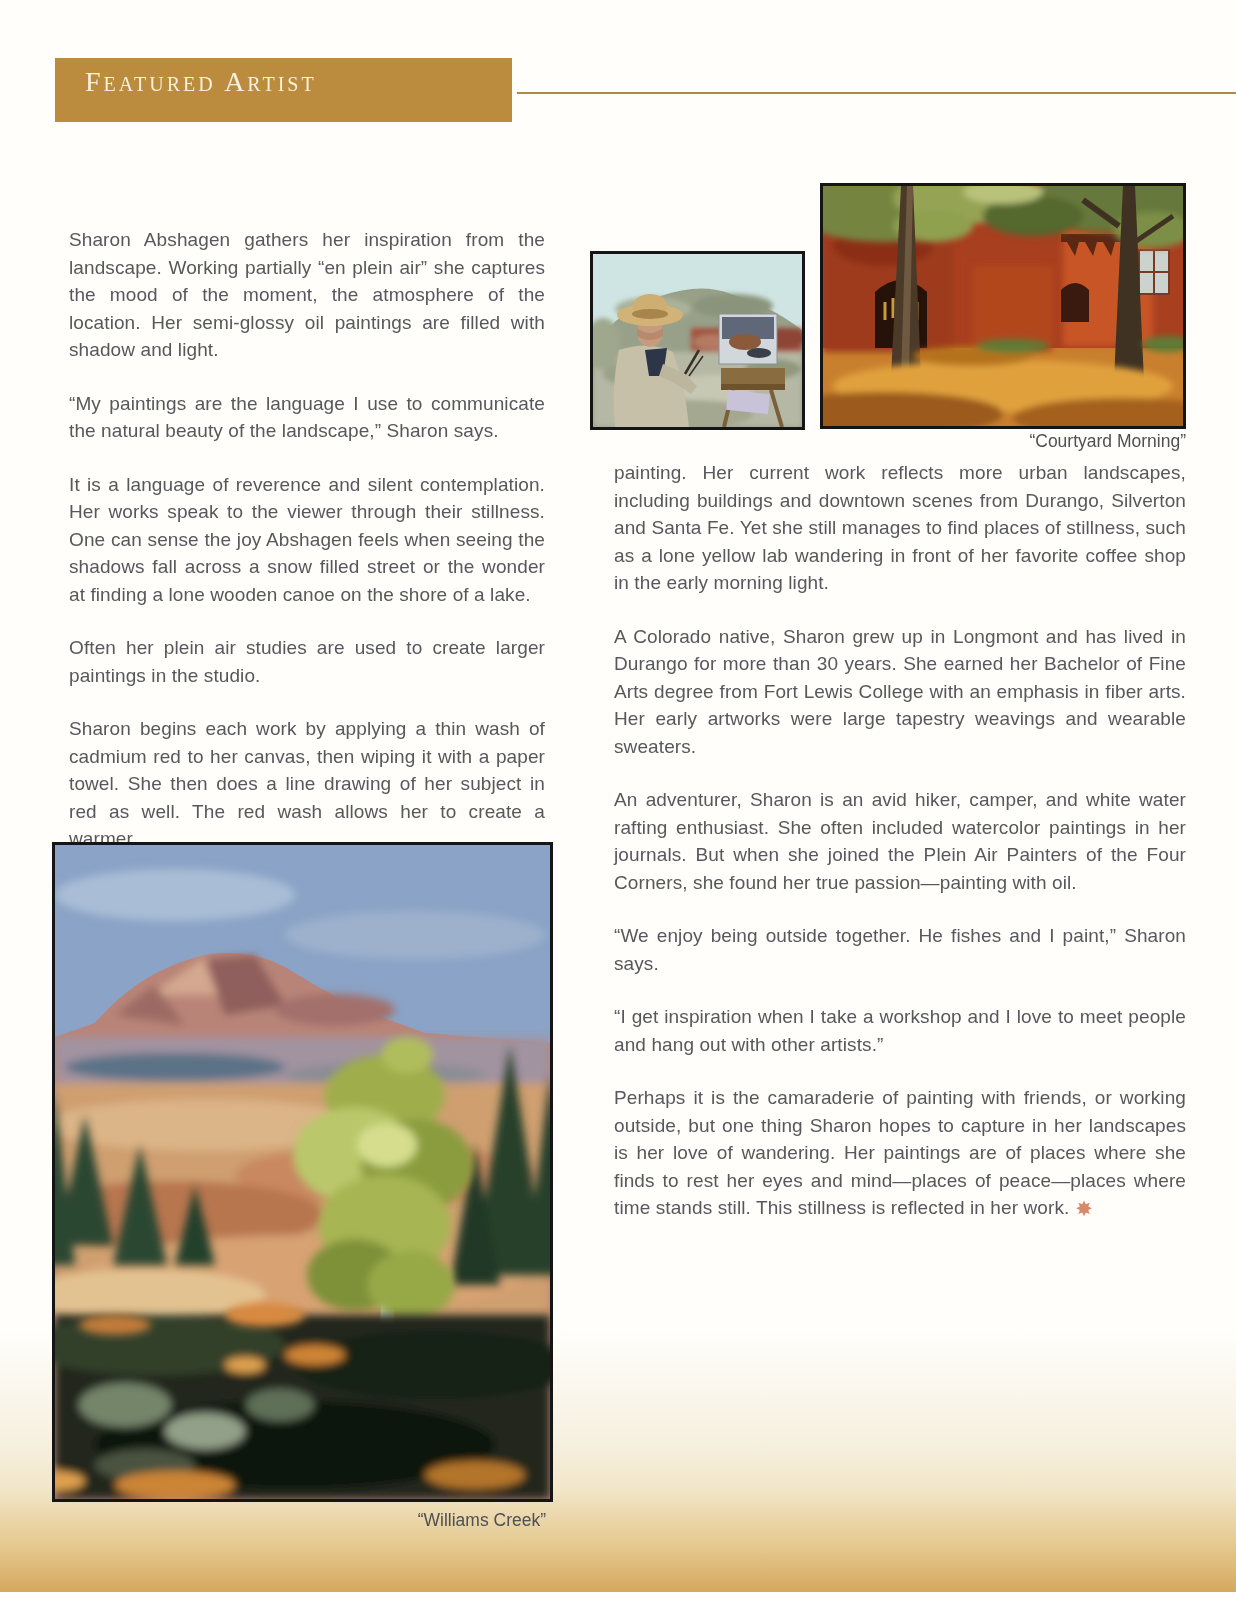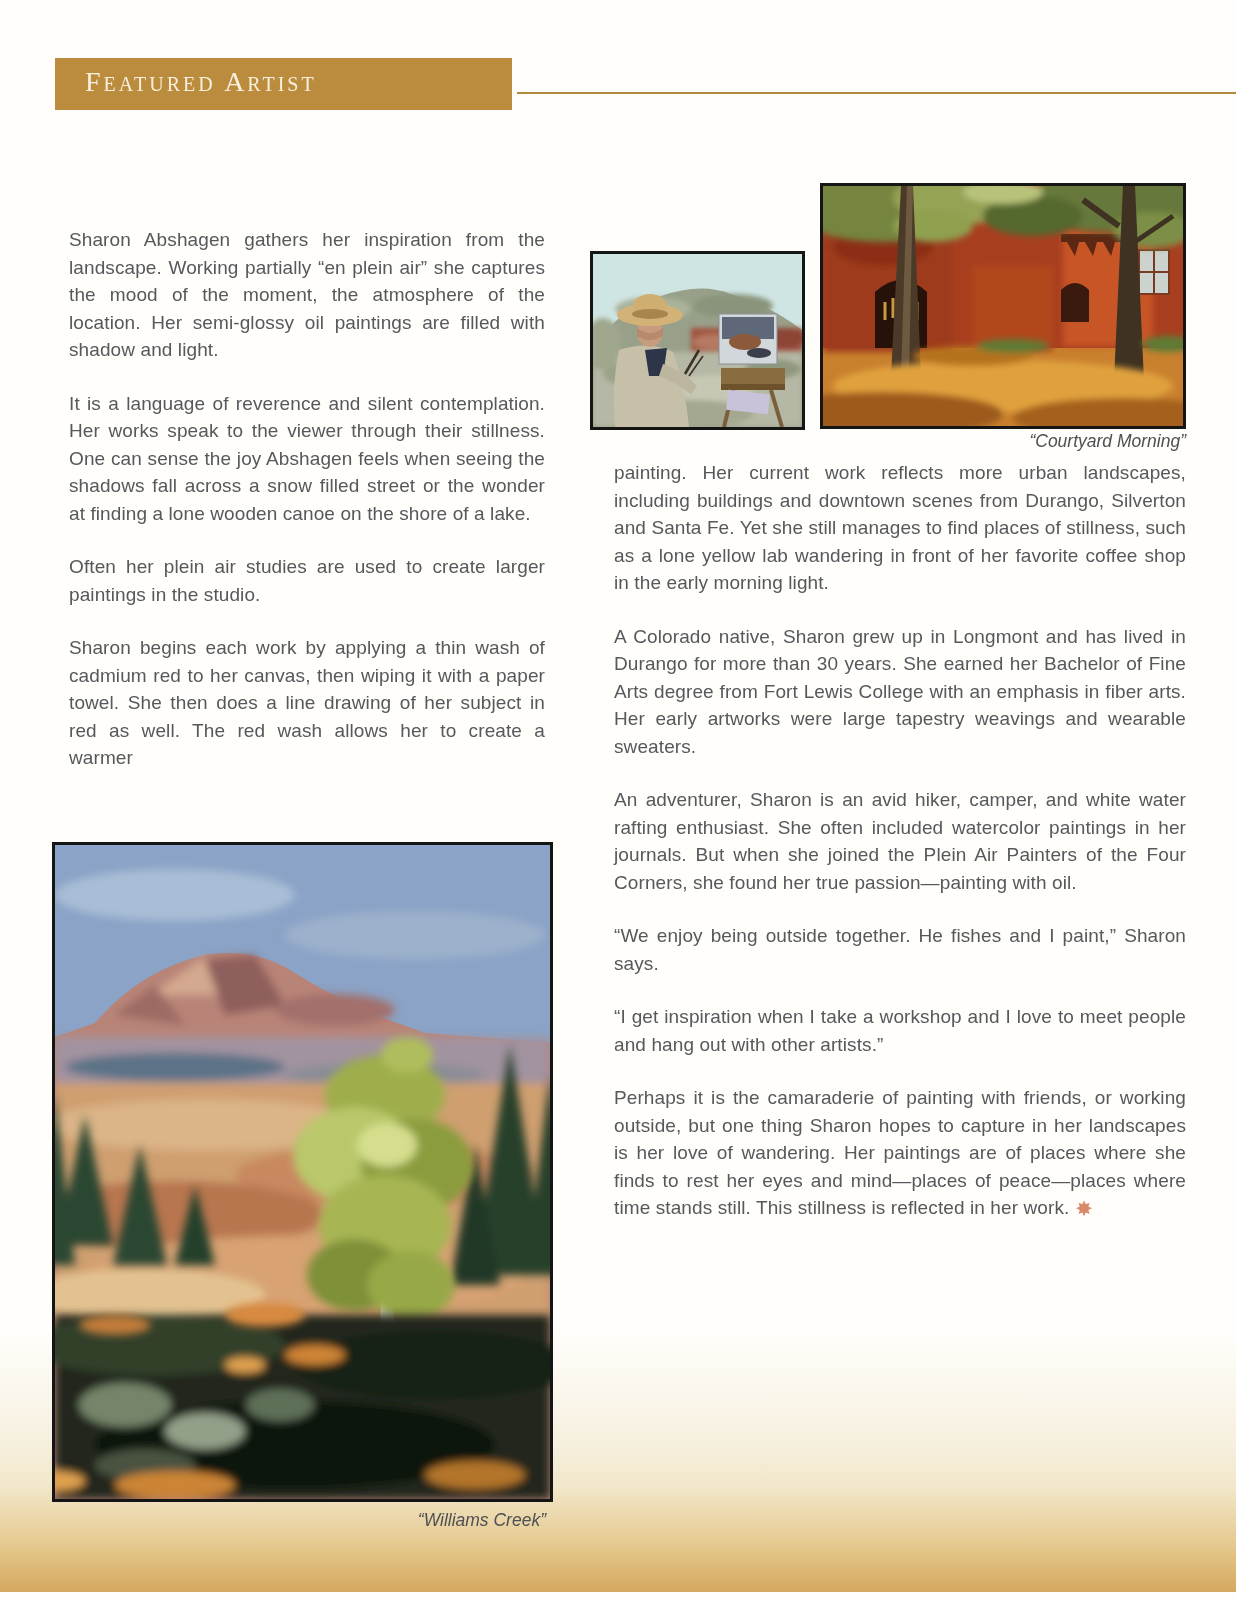--- a/index.html
+++ b/index.html
@@ -13,21 +13,21 @@
     position:absolute; left:0; top:1330px; width:1236px; height:262px; z-index:0;
     background:linear-gradient(to bottom,
       rgba(245,238,219,0) 0%,
       rgba(245,238,219,0.85) 42%,
       #f2e7ca 60%,
       #e4c689 84%,
       #d4a85f 100%);
   }
   
   .banner {
-    position:absolute; left:55px; top:58px; width:457px; height:52px;
+    position:absolute; left:55px; top:58px; width:457px; height:64px;
     background:#bb8c3e; z-index:2;
   }
   .banner-label {
     display:block; padding-left:30px; line-height:47px;
     font-family:"Liberation Serif", serif; font-variant:small-caps;
     font-size:28px; letter-spacing:3px; color:#f7f0dc;
   }
   .header-rule {
     position:absolute; left:517px; top:92px; width:719px; height:2px;
     background:#b28a3e; z-index:1;
@@ -47,41 +47,42 @@
   .end-mark { font-size:21px; line-height:0; vertical-align:-2px; }
   
   .figure-frame {
     position:absolute; z-index:2; border:3px solid #151515; background:#222;
   }
   .artist-photo-frame   { left:590px; top:251px; width:209px; height:173px; }
   .courtyard-frame      { left:820px; top:183px; width:360px; height:240px; }
   .williams-frame       { left:52px;  top:842px; width:495px; height:654px; }
   .figure-frame svg { display:block; }
   .caption {
-    position:absolute; z-index:2; font-style:italic; font-size:17.5px;
+    position:absolute; z-index:2; font-size:17.5px;
     color:#4e5053; text-align:right;
   }
   .courtyard-caption { left:820px; top:431px; width:366px; }
   .williams-caption  { left:52px;  top:1510px; width:494px; padding-right:4px; }
 </style>
 </head>
 <body>
 
 <div class="page">
 
   <div class="bottom-band"></div>
 
   <div class="banner">
     <span class="banner-label">Featured Artist</span>
   </div>
   <div class="header-rule"></div>
 
 
   <div class="body-text col-left-text">
       <p>Sharon Abshagen gathers her inspiration from the landscape. Working partially “en plein air” she captures the mood of the moment, the atmosphere of the location. Her semi-glossy oil paintings are filled with shadow and light.</p>
+      <p>“My paintings are the language I use to communicate the natural beauty of the landscape,” Sharon says.</p>
       <p>It is a language of reverence and silent contemplation. Her works speak to the viewer through their stillness. One can sense the joy Abshagen feels when seeing the shadows fall across a snow filled street or the wonder at finding a lone wooden canoe on the shore of a lake.</p>
       <p>Often her plein air studies are used to create larger paintings in the studio.</p>
       <p>Sharon begins each work by applying a thin wash of cadmium red to her canvas, then wiping it with a paper towel. She then does a line drawing of her subject in red as well. The red wash allows her to create a warmer</p>
     </div>
 
   <div class="figure-frame artist-photo-frame">
     <svg width="209" height="173" viewBox="0 0 209 173">
       <defs>
           <filter id="pb1" x="-20%" y="-20%" width="140%" height="140%">
             <feGaussianBlur stdDeviation="2.4"></feGaussianBlur>

